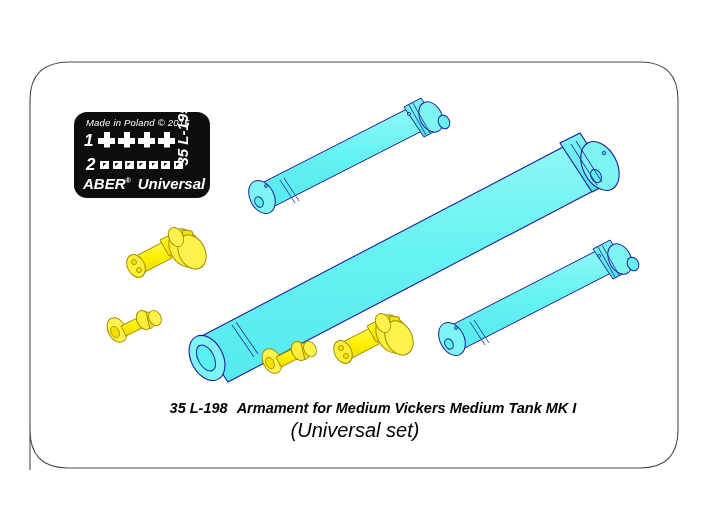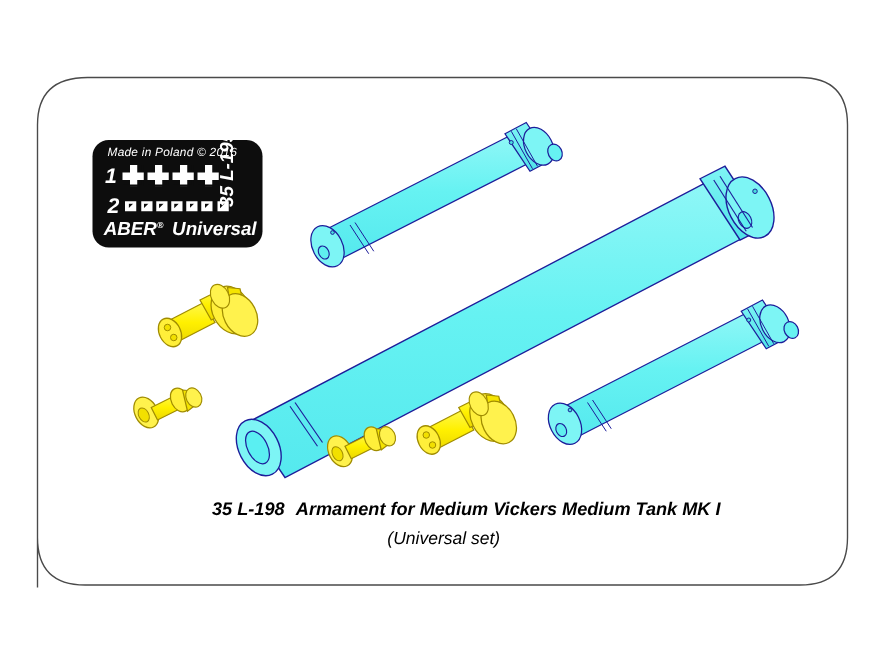--- a/index.html
+++ b/index.html
@@ -91,21 +91,21 @@
     position:absolute;left:0;top:399px;width:710px;
     text-align:center;
     color:#000000;
   }
   #cap-line1,#cap-line2{
     font-style:italic;font-weight:bold;font-size:14.5px;
     line-height:18px;white-space:nowrap;
   }
   #cap-line1 .sku{margin-right:9px;margin-left:36px;}
   #cap-line3{
-    font-style:italic;font-size:14px;line-height:20px;margin-top:3px;
+    font-style:italic;font-size:20px;line-height:20px;margin-top:3px;
   }
 </style>
 </head>
 <body>
 
 <div id="stage">
 
   <svg width="710" height="520">
     <path d="M 30 65 Q 30 62 34 62 L 672 62 Q 676 62 676 66 L 676 462
              Q 676 466 672 466 L 34 466 Q 30 466 30 462 Z" fill="none" stroke="#3a3a3a" stroke-width="1.2" style="display:none"></path>

